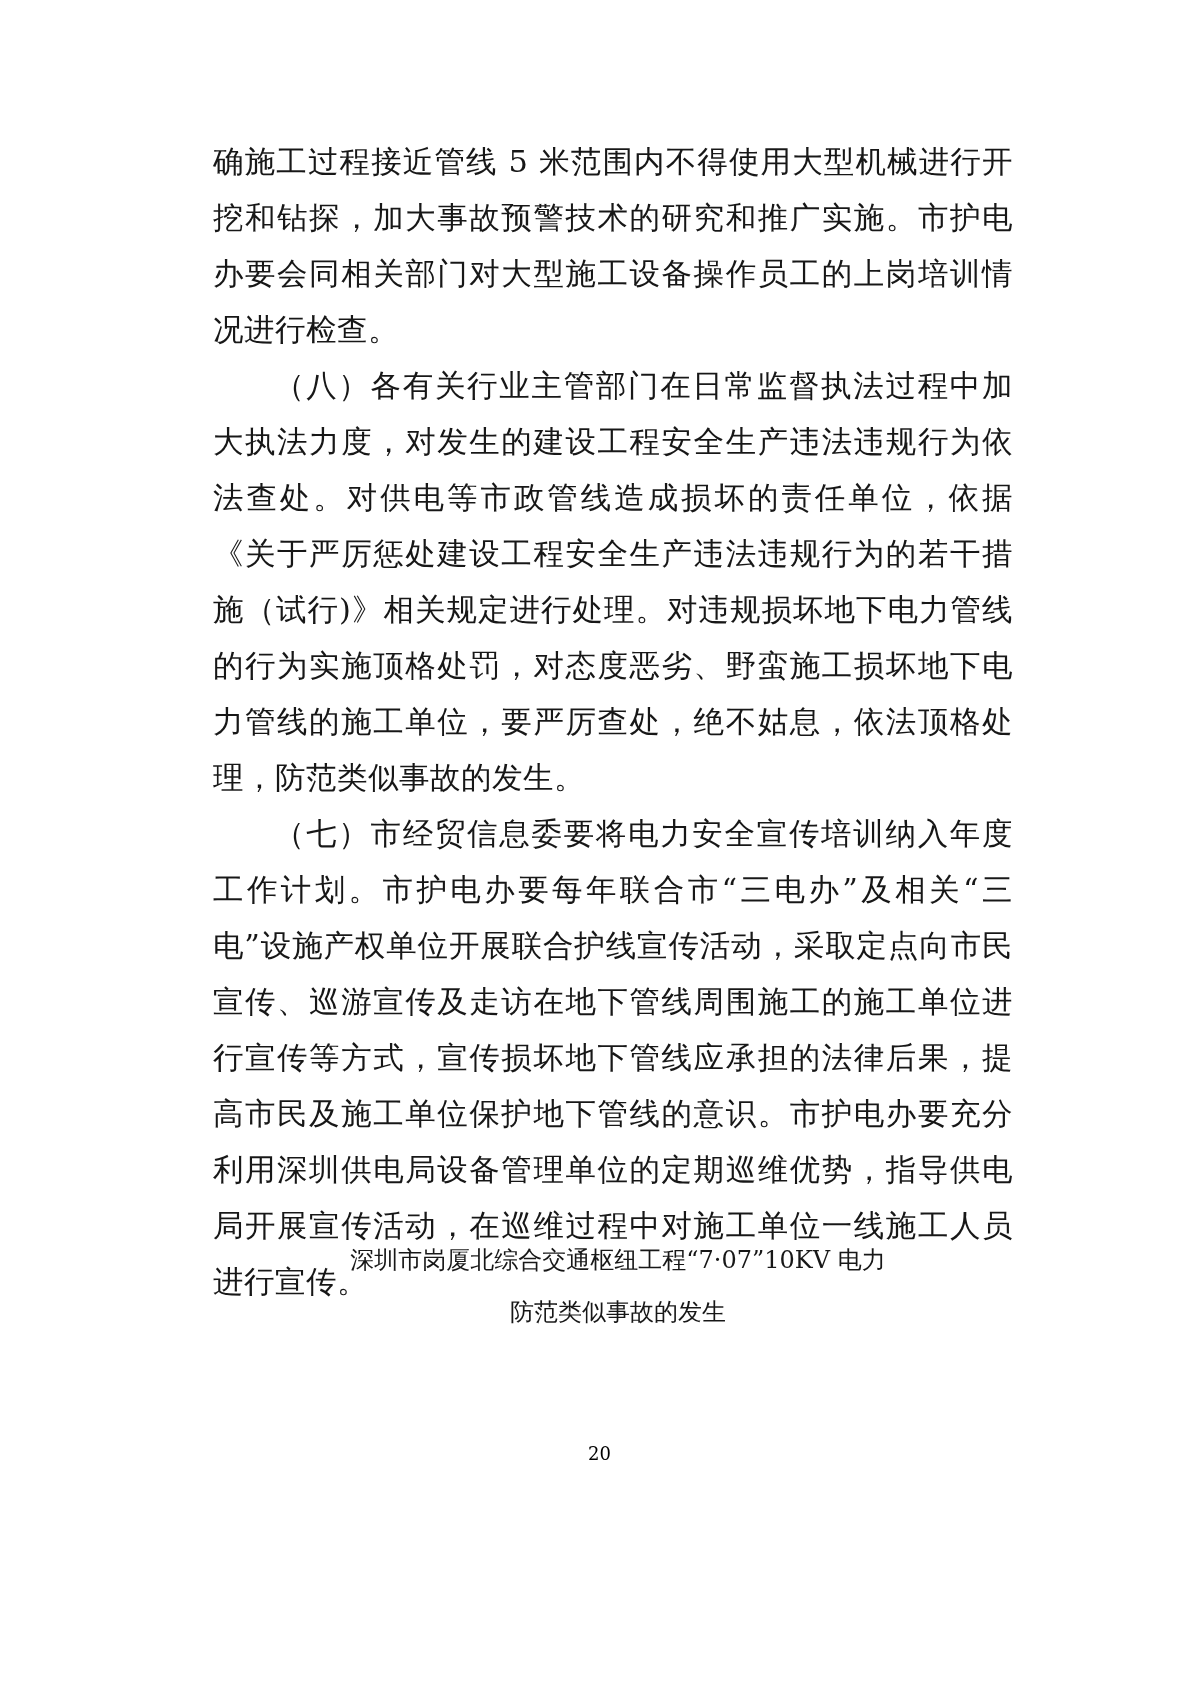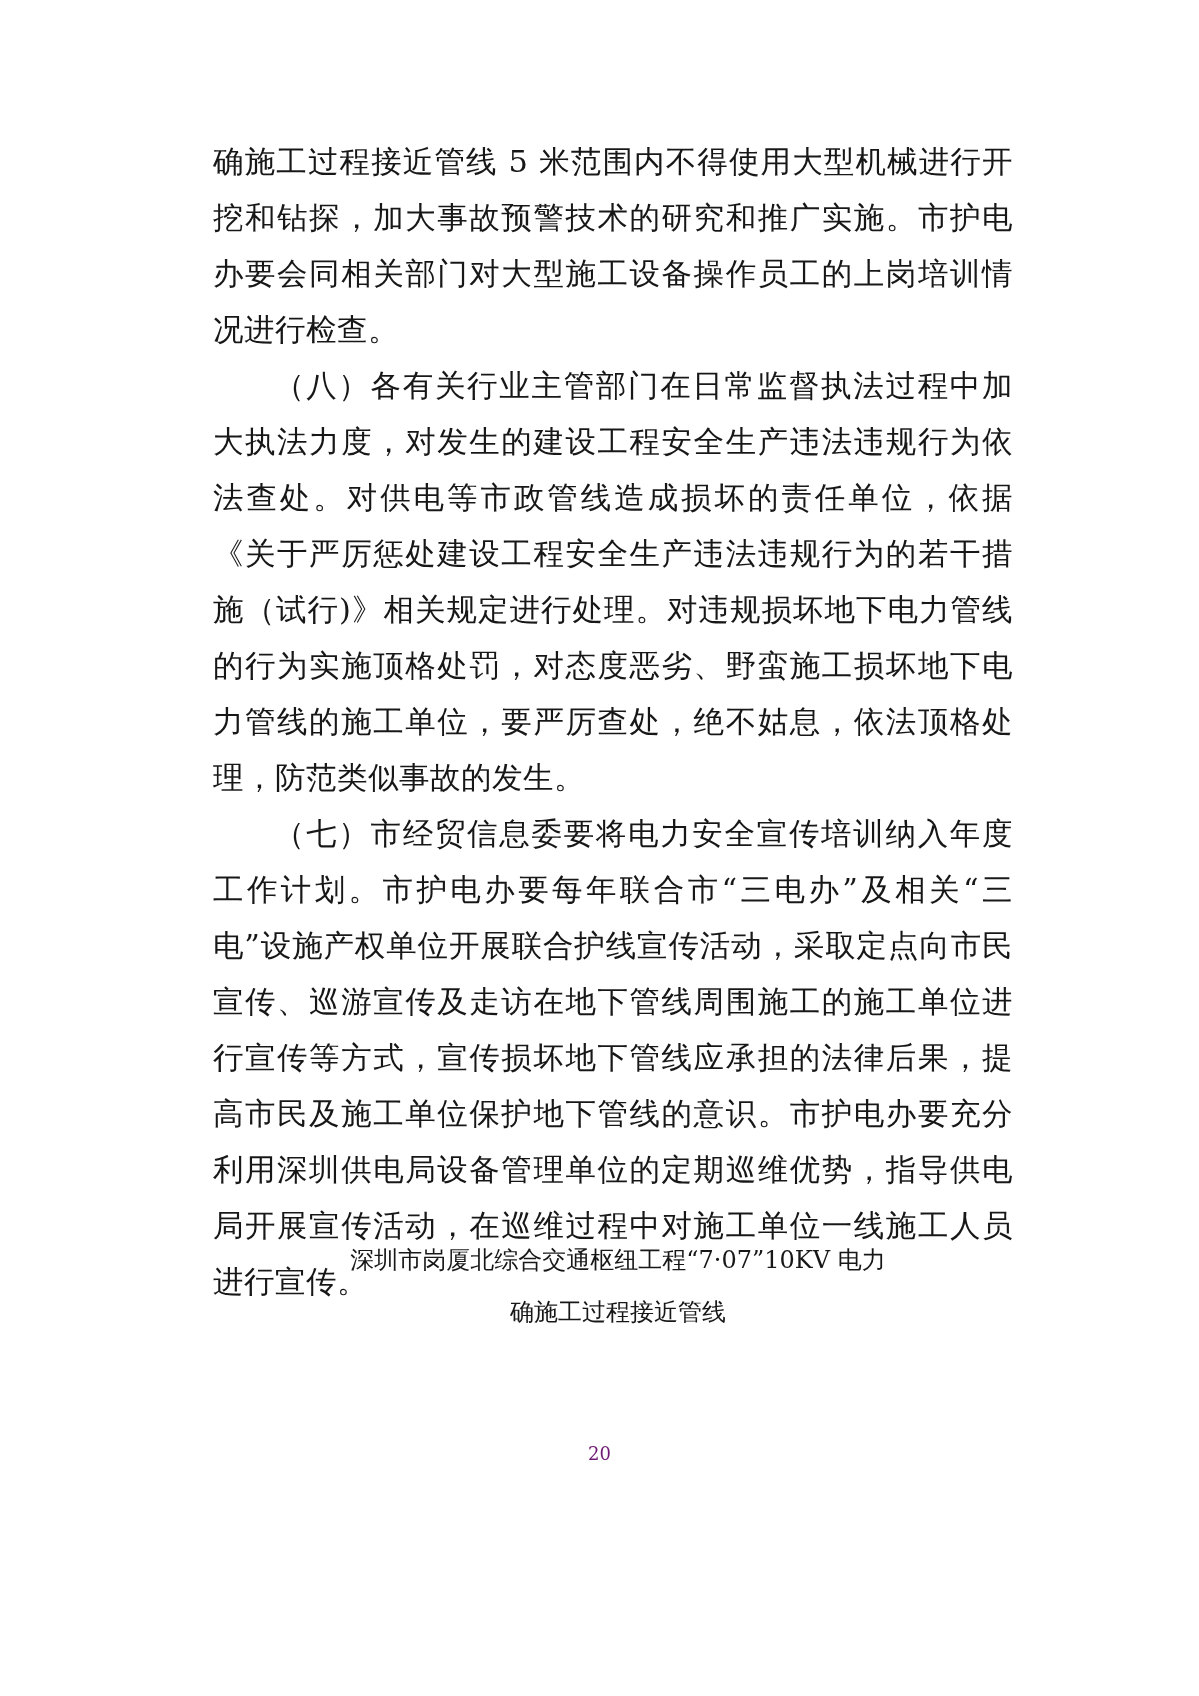--- a/index.html
+++ b/index.html
@@ -59,35 +59,35 @@
     text-align: right;
     padding-right: 90px;
   }
   .page-number {
     position: absolute;
     left: 0;
     right: 0;
     top: 1437px;
     text-align: center;
     font-size: 18px;
-    color: #701a75;
+    color: #000000;
     font-family: "DejaVu Serif", "Liberation Serif", serif;
   }
 </style>
 </head>
 <body>
 
 <div class="page">
 
   <div class="content">
     <p class="para">确施工过程接近管线 5 米范围内不得使用大型机械进行开挖和钻探，加大事故预警技术的研究和推广实施。市护电办要会同相关部门对大型施工设备操作员工的上岗培训情况进行检查。</p>
     <p class="para indent">（八）各有关行业主管部门在日常监督执法过程中加大执法力度，对发生的建设工程安全生产违法违规行为依法查处。对供电等市政管线造成损坏的责任单位，依据《关于严厉惩处建设工程安全生产违法违规行为的若干措施（试行)》相关规定进行处理。对违规损坏地下电力管线的行为实施顶格处罚，对态度恶劣、野蛮施工损坏地下电力管线的施工单位，要严厉查处，绝不姑息，依法顶格处理，防范类似事故的发生。</p>
     <p class="para indent">（七）市经贸信息委要将电力安全宣传培训纳入年度工作计划。市护电办要每年联合市“三电办”及相关“三电”设施产权单位开展联合护线宣传活动，采取定点向市民宣传、巡游宣传及走访在地下管线周围施工的施工单位进行宣传等方式，宣传损坏地下管线应承担的法律后果，提高市民及施工单位保护地下管线的意识。市护电办要充分利用深圳供电局设备管理单位的定期巡维优势，指导供电局开展宣传活动，在巡维过程中对施工单位一线施工人员进行宣传。</p>
   </div>
 
   <div class="signature-block">
     <div class="sig-line1">深圳市岗厦北综合交通枢纽工程“7·07”10KV 电力</div>
-    <div class="sig-line2">确施工过程接近管线</div>
+    <div class="sig-line2">防范类似事故的发生</div>
   </div>
 
   <div class="page-number">20</div>
 
 </div>
 
 </body></html>

